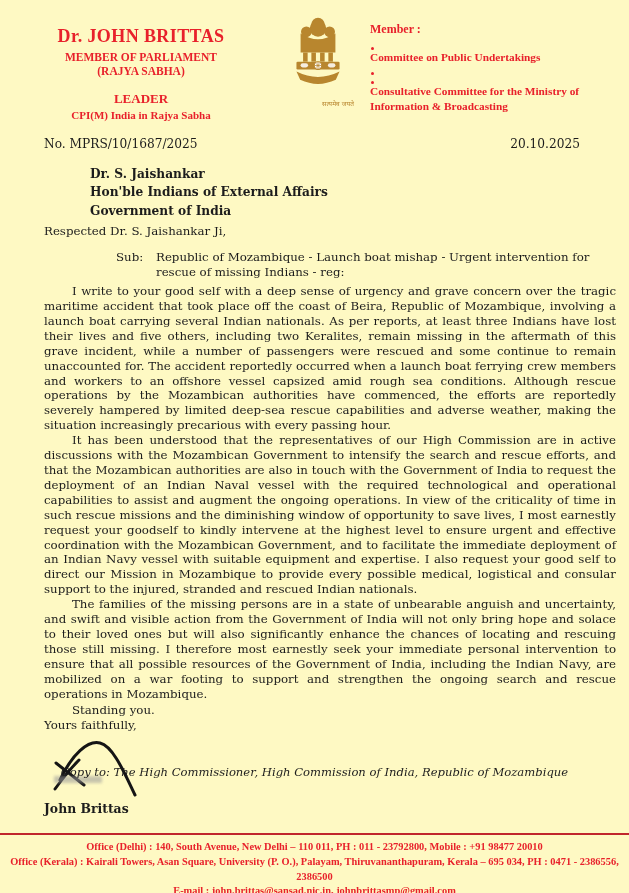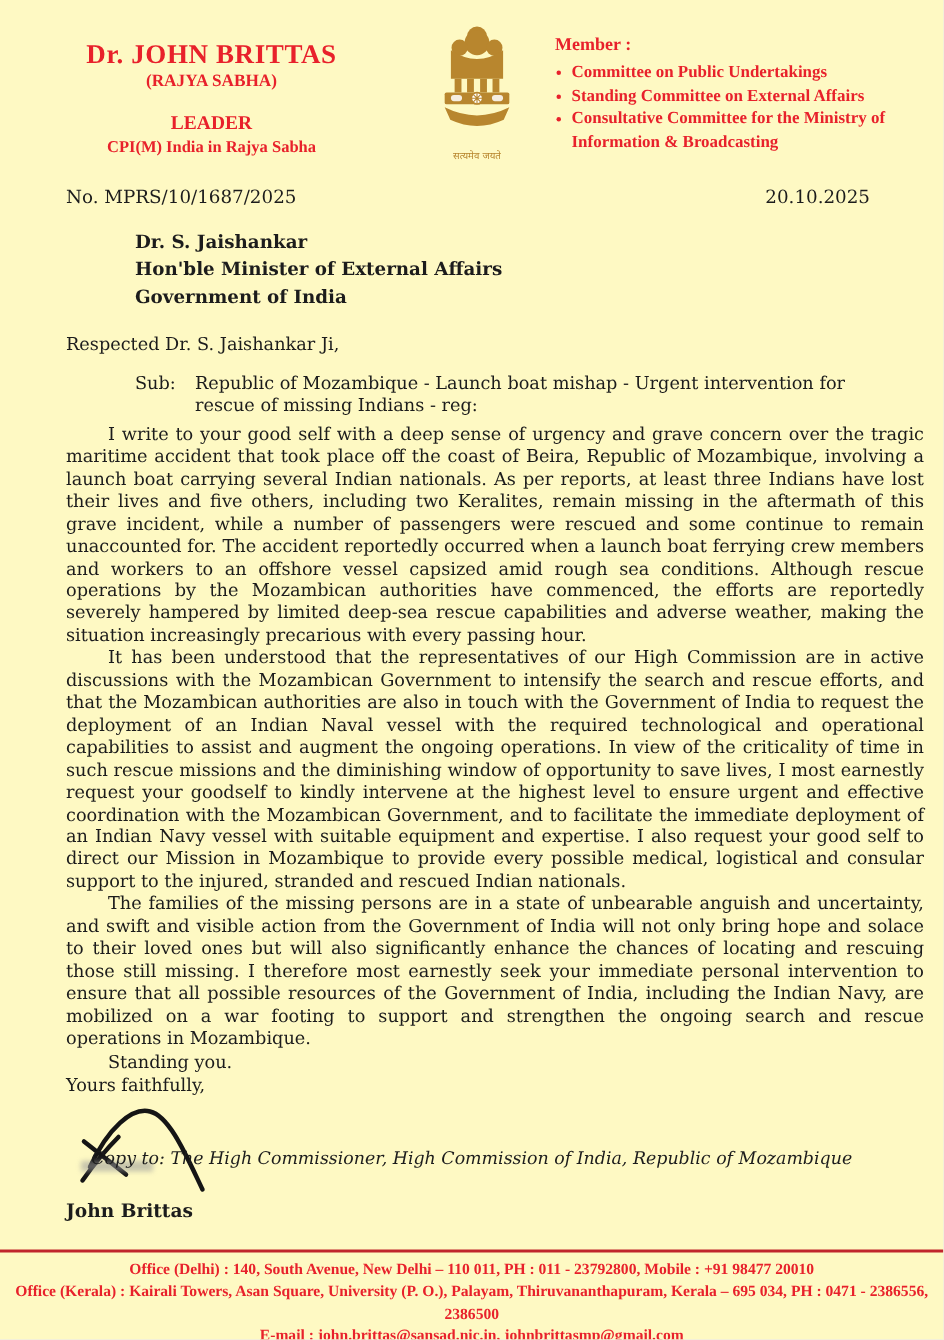--- a/index.html
+++ b/index.html
@@ -10,38 +10,38 @@
   }
   
   .lh{display:flex;width:629px;padding-top:12px;}
   .lh-left{width:282px;text-align:center;padding-top:14px;
     font-family:"Liberation Serif",serif;color:#e8212b;}
   .lh-name{font-size:18px;font-weight:bold;letter-spacing:.4px;}
   .lh-sub{font-size:11.5px;font-weight:bold;line-height:14px;margin-top:3px;}
   .lh-sub2{font-size:11.5px;font-weight:bold;line-height:14px;}
   .lh-leader{font-size:13px;font-weight:bold;margin-top:13px;}
   .lh-leadersub{font-size:11px;font-weight:bold;margin-top:2px;}
-  .lh-emblem{width:72px;text-align:center;padding-top:0;}
+  .lh-emblem{width:72px;text-align:right;padding-top:0;}
   .lh-emblem svg{display:block;margin:0 auto;}
   .emblem-caption{font-size:6.5px;color:#b8862e;margin-top:1px;white-space:nowrap;}
   .lh-right{flex:1;padding:10px 6px 0 16px;
     font-family:"Liberation Serif",serif;color:#e8212b;}
   .member-heading{font-size:12px;font-weight:bold;margin-bottom:4px;}
-  .member-item{display:flex;font-size:11.3px;font-weight:600;line-height:15.5px;}
+  .member-item{display:flex;font-size:11.3px;font-weight:600;line-height:15.5px;flex-direction:column;}
   .member-item .dot{width:3px;height:3px;border-radius:50%;background:#e8212b;
     margin:6px 7px 0 1px;flex:none;}
   .member-item .mtext{max-width:225px;}
   
   .content{padding:0 13px 0 44px;font-size:11.8px;line-height:14.9px;}
   .ref-row{display:flex;justify-content:space-between;margin-top:16px;font-size:12.2px;}
   .ref-date{padding-right:36px;}
   .addressee{margin:13px 0 0 46px;font-weight:bold;font-size:12.2px;line-height:18.5px;}
-  .salutation{margin-top:15px;}
+  .salutation{margin-top:4px;}
   .subject{display:flex;margin:11px 0 4px 46px;}
-  .subject .slabel{width:40px;flex:none;}
+  .subject .slabel{width:40px;flex:none;margin-left:26px;}
   .subject .stext{width:455px;}
   p.body-para{margin:0;text-align:justify;text-indent:28px;}
   .thanking{text-indent:28px;margin-top:1px;}
   .valediction{margin-top:1px;}
   .sig-wrap{position:relative;height:62px;margin:3px 0 0 6px;width:130px;}
   .sig-smudge{position:absolute;left:4px;top:40px;width:48px;height:7px;
     background:#9a9a9a;opacity:.55;filter:blur(1.6px);}
   .signatory{font-weight:bold;font-size:12.4px;margin-top:4px;}
   .copy-to{position:absolute;left:0;right:0;top:765px;text-align:center;
     font-style:italic;font-size:11.6px;color:#1c1c1c;}
@@ -52,20 +52,21 @@
     font-family:"Liberation Serif",serif;font-size:10.4px;font-weight:bold;line-height:14.8px;}
 </style>
 </head>
 <body>
 
 <div class="page">
 
   <div class="lh">
     <div class="lh-left">
       <div class="lh-name">Dr. JOHN BRITTAS</div>
+      <div class="lh-sub">MEMBER OF PARLIAMENT</div>
       <div class="lh-sub2">(RAJYA SABHA)</div>
       <div class="lh-leader">LEADER</div>
       <div class="lh-leadersub">CPI(M) India in Rajya Sabha</div>
     </div>
 
     <div class="lh-emblem">
       <svg viewBox="0 0 70 100" width="58" height="86" aria-hidden="true">
         <g fill="#b8862e">
           <circle cx="35" cy="13" r="8"></circle>
           <circle cx="35" cy="18" r="10"></circle>
@@ -89,39 +90,38 @@
     </div>
 
     <div class="lh-right">
       <div class="member-heading">Member :</div>
       <div class="member-item">
         <span class="dot"></span>
         <span class="mtext">Committee on Public Undertakings</span>
       </div>
       <div class="member-item">
         <span class="dot"></span>
-        <span class="mtext">Standing Committee on External Affairs</span>
       </div>
       <div class="member-item">
         <span class="dot"></span>
         <span class="mtext">Consultative Committee for the Ministry of Information &amp; Broadcasting</span>
       </div>
     </div>
   </div>
 
   <div class="content">
 
     <div class="ref-row">
       <span class="ref-no">No. MPRS/10/1687/2025</span>
       <span class="ref-date">20.10.2025</span>
     </div>
 
     <div class="addressee">
       <div>Dr. S. Jaishankar</div>
-      <div>Hon'ble Minister of External Affairs</div>
+      <div>Hon'ble Indians of External Affairs</div>
       <div>Government of India</div>
     </div>
 
     <div class="salutation">Respected Dr. S. Jaishankar Ji,</div>
 
     <div class="subject">
       <span class="slabel">Sub:</span>
       <span class="stext">Republic of Mozambique - Launch boat mishap - Urgent intervention for rescue of missing Indians - reg:</span>
     </div>
 

